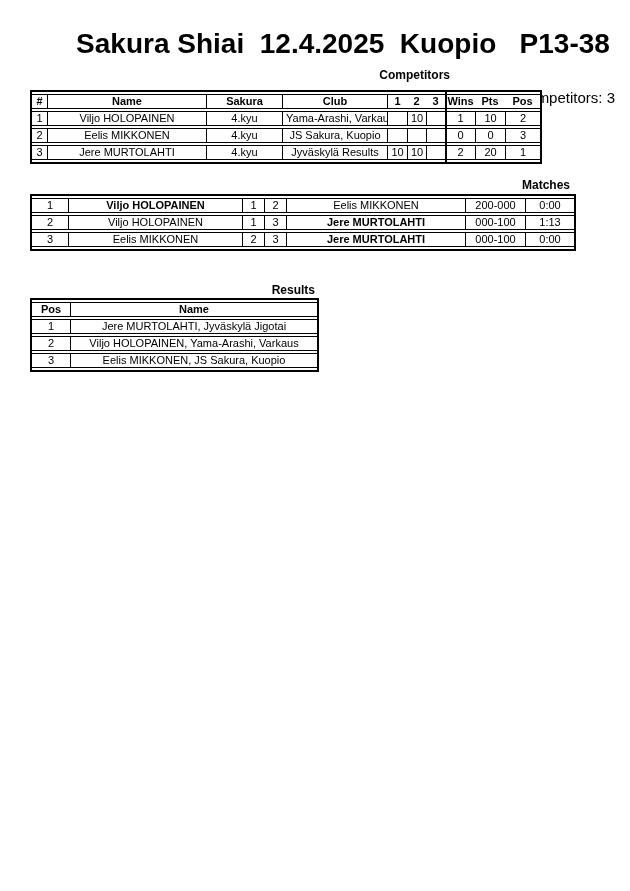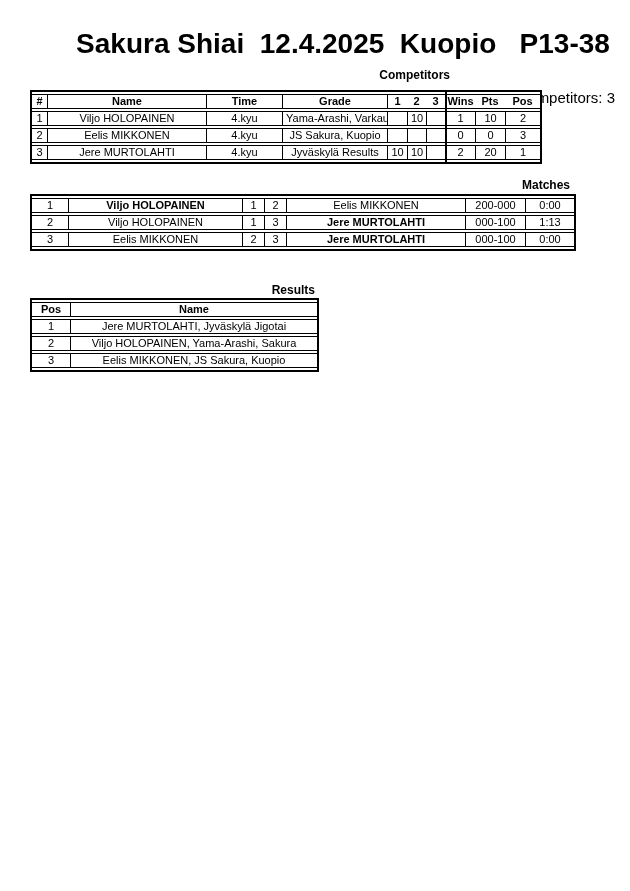--- a/index.html
+++ b/index.html
@@ -87,22 +87,22 @@
         <col style="width:19px">
         <col style="width:19px">
       <col style="width:30px">
         <col style="width:30px">
         <col style="width:35px">
     </colgroup>
     <tbody>
         <tr>
       <th>#</th>
       <th>Name</th>
-      <th>Time</th>
-      <th>Grade</th>
+      <th>Sakura</th>
+      <th>Club</th>
       <th>1</th>
       <th class="nbl">2</th>
       <th class="nbl">3</th>
       <th>Wins</th>
       <th class="nbl">Pts</th>
       <th class="nbl">Pos</th>
     </tr>
     <tr>
       <td>1</td>
       <td class="l">Viljo HOLOPAINEN</td>
@@ -201,21 +201,21 @@
         <tr>
       <th>Pos</th>
       <th>Name</th>
     </tr>
     <tr>
       <td>1</td>
       <td class="l">Jere MURTOLAHTI, Jyväskylä Jigotai</td>
     </tr>
     <tr>
       <td>2</td>
-      <td class="l">Viljo HOLOPAINEN, Yama-Arashi, Sakura</td>
+      <td class="l">Viljo HOLOPAINEN, Yama-Arashi, Varkaus</td>
     </tr>
     <tr>
       <td>3</td>
       <td class="l">Eelis MIKKONEN, JS Sakura, Kuopio</td>
     </tr>
   </tbody>
     </table>
 </div>
 
 </body></html>

